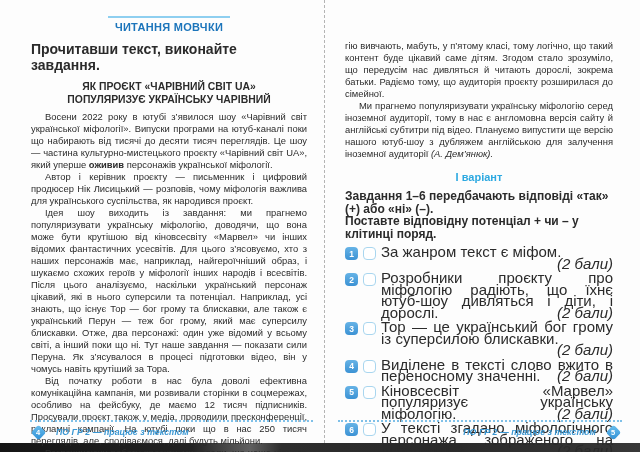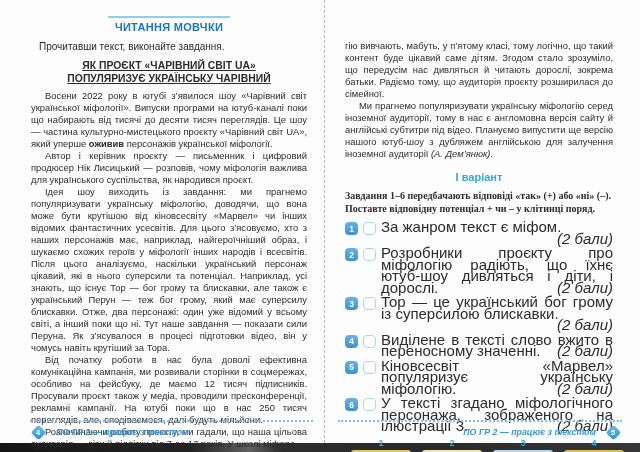--- a/index.html
+++ b/index.html
@@ -9,31 +9,31 @@
     font-family:"Liberation Sans", sans-serif;
   }
   .center-dash{position:absolute;left:324px;top:0;height:443px;width:0;border-left:1px dashed #b4b4b4;}
   .bottom-strip{position:absolute;left:0;bottom:0;width:640px;height:9px;
     background:linear-gradient(90deg,#151515 0%,#232323 30%,#606060 39%,#2d2d2d 44%,#2a2a2a 70%,#383838 100%);}
 
   
   .lp{position:absolute;left:31px;top:16px;width:276px;}
   .lp-topline{width:122px;height:2px;background:#8ecff0;margin:0 auto 3px auto;}
   .section-title{text-align:center;color:#1c75bb;font-weight:bold;font-size:11px;letter-spacing:.3px;}
-  .instruction{font-weight:normal;font-size:10px;margin-top:8px;margin-left:8px;}
-  .article-title{text-align:center;font-weight:bold;font-size:10.4px;line-height:13px;margin-top:7px;text-decoration:underline;}
+  .instruction{font-weight:bold;font-size:14px;margin-top:8px;}
+  .article-title{text-align:center;font-weight:bold;font-size:10.4px;line-height:13px;margin-top:7px;}
   .body-text{font-size:9.4px;line-height:12px;text-align:justify;margin-top:5px;}
   .body-text p{margin:0;text-indent:14px;}
   .body-text p.noindent{text-indent:0;}
   .hl{font-weight:bold;}
 
   
   .rp{position:absolute;left:345px;top:32px;width:268px;}
   .variant{text-align:center;color:#2da9e1;font-weight:bold;font-size:11px;margin:11px 0 7px 0;}
-  .intro{font-weight:bold;font-size:10px;line-height:12.5px;font-family:Liberation Serif, serif;}
+  .intro{font-weight:bold;font-size:12px;line-height:12.5px;}
   .tasks{margin-top:6px;}
   .task{display:flex;gap:5px;align-items:flex-start;margin-bottom:3px;}
   .tnum{flex:0 0 13px;height:13px;border-radius:4px;margin-top:1px;
     background:linear-gradient(180deg,#66b3e6,#3c92d4);color:#fff;font-weight:bold;font-size:8.5px;
     display:flex;align-items:center;justify-content:center;}
   .tbox{flex:0 0 13px;height:13px;border-radius:4px;border:1.5px solid #a9d6ef;background:#fff;
     margin-top:1px;box-sizing:border-box;cursor:pointer;}
   .ttext{flex:1;font-size:15px;line-height:11.5px;text-align:justify;}
   .pts{float:right;font-style:italic;margin-left:6px;}
 

